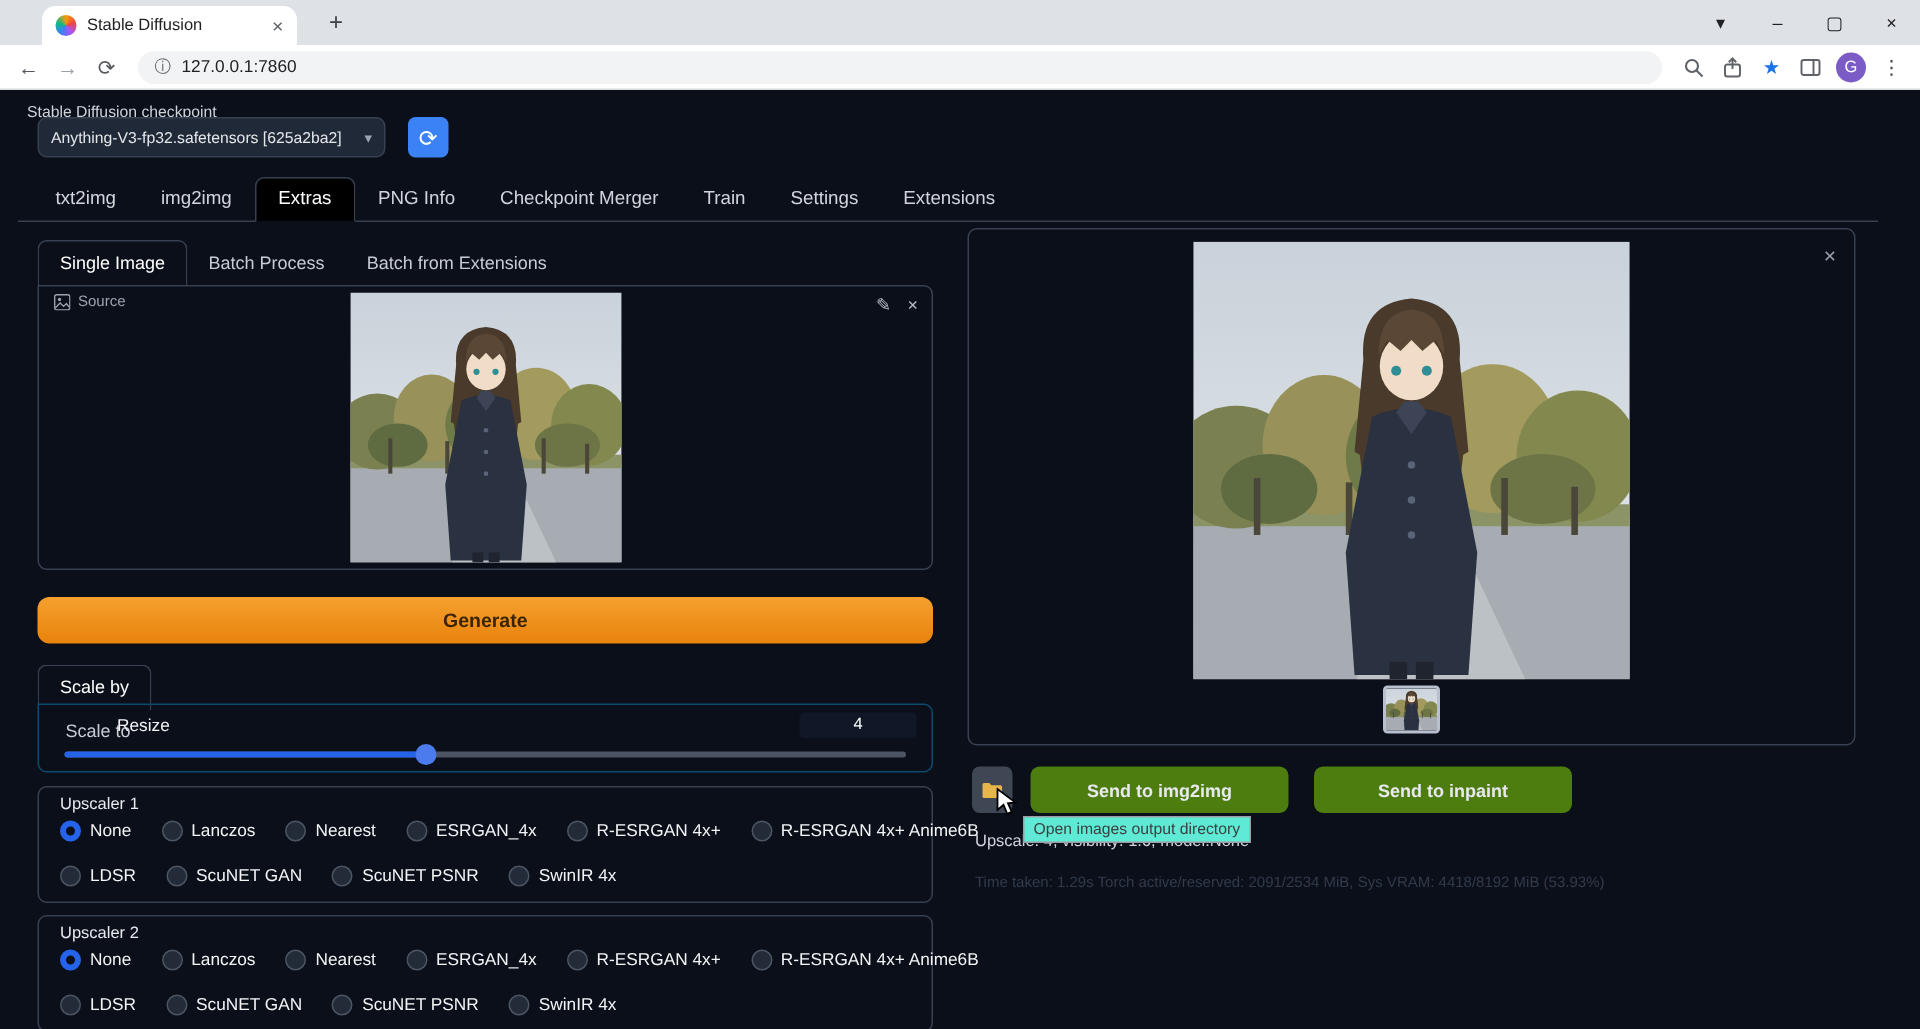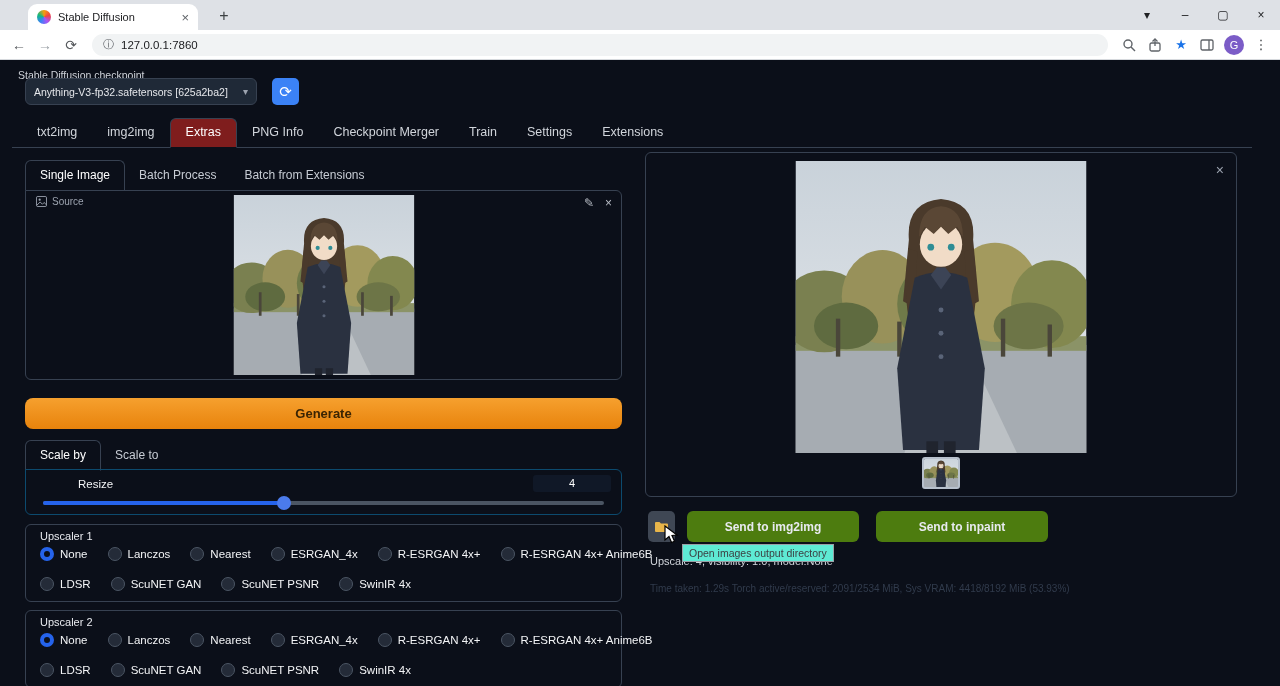--- a/index.html
+++ b/index.html
@@ -41,40 +41,40 @@
                  justify-content:space-between; padding:0 8px; font-size:10.5px; color:#e5e7eb; }
   .ckpt-select .chev { color:#9ca3af; font-size:10px; }
   .ckpt-refresh { position:absolute; left:272px; top:18px; width:27px; height:27px; background:#3b82f6;
                   border-radius:5px; color:#fff; display:flex; align-items:center; justify-content:center;
                   font-size:15px; }
 
   .main-tabs { position:absolute; left:12px; top:60px; width:1240px; height:28px;
                border-bottom:1px solid #374151; display:flex; align-items:flex-end; padding-left:10px; }
   .mtab { padding:6px 15px 8px; font-size:12.5px; color:#d1d5db; white-space:nowrap; }
   .mtab.active { border:1px solid #374151; border-bottom:1px solid #0b0f19; margin-bottom:-1px;
-                 border-radius:6px 6px 0 0; color:#fff; background:#7f1d1d; }
+                 border-radius:6px 6px 0 0; color:#fff; background:#000000; }
 
   
   .subtabs { position:absolute; left:25px; top:100px; display:flex; align-items:flex-end; height:30px; }
   .stab { padding:7px 14px 8px; font-size:12px; color:#c7ccd4; white-space:nowrap; }
   .stab.active { border:1px solid #374151; border-bottom:1px solid #0b0f19; margin-bottom:-1px;
                  border-radius:6px 6px 0 0; color:#fff; }
   .source-panel { position:absolute; left:25px; top:130px; width:597px; height:190px;
                   border:1px solid #374151; border-radius:0 6px 6px 6px; }
   .source-header { position:absolute; left:10px; top:5px; display:flex; align-items:center; gap:5px;
                    font-size:10px; color:#9ca3af; }
   .source-tools { position:absolute; right:9px; top:5px; display:flex; gap:11px; color:#b9bec6; font-size:12px; }
   .source-img { position:absolute; left:50%; top:4px; transform:translateX(-50%); width:181px; height:180px; }
   .art { width:100%; height:100%; display:block; }
 
   .generate { position:absolute; left:25px; top:338px; width:597px; height:31px; border-radius:8px;
               background:linear-gradient(180deg,#f6a02e,#e8830c); color:#3a2403; font-weight:700;
               font-size:13px; display:flex; align-items:center; justify-content:center; cursor:pointer; }
 
-  .scale-tabs { position:absolute; left:25px; top:383px; display:flex; align-items:flex-end; height:27px; }
+  .scale-tabs { position:absolute; left:25px; top:383px; display:flex; align-items:flex-end; height:27px;flex-direction:column; }
   .resize-panel { position:absolute; left:25px; top:409px; width:597px; height:46px;
                   border:1px solid #0c4a6e; border-radius:0 6px 6px 6px;padding-left:40px; }
   .resize-row { display:flex; justify-content:space-between; align-items:center; padding:5px 10px 0 12px; }
   .resize-label { font-size:11.5px; color:#f3f4f6; }
   .resize-value { width:78px; height:17px; background:#101827; border-radius:3px; color:#fff;
                   font-size:11px; text-align:center; line-height:17px; }
   .slider { position:absolute; left:17px; right:17px; bottom:9px; height:4px; background:#4b5563; border-radius:2px; }
   .slider-fill { width:43%; height:100%; background:#2563eb; border-radius:2px; }
   .slider-handle { position:absolute; left:43%; top:50%; transform:translate(-50%,-50%); width:14px; height:14px;
                    border-radius:50%; background:#4b7bec; }

